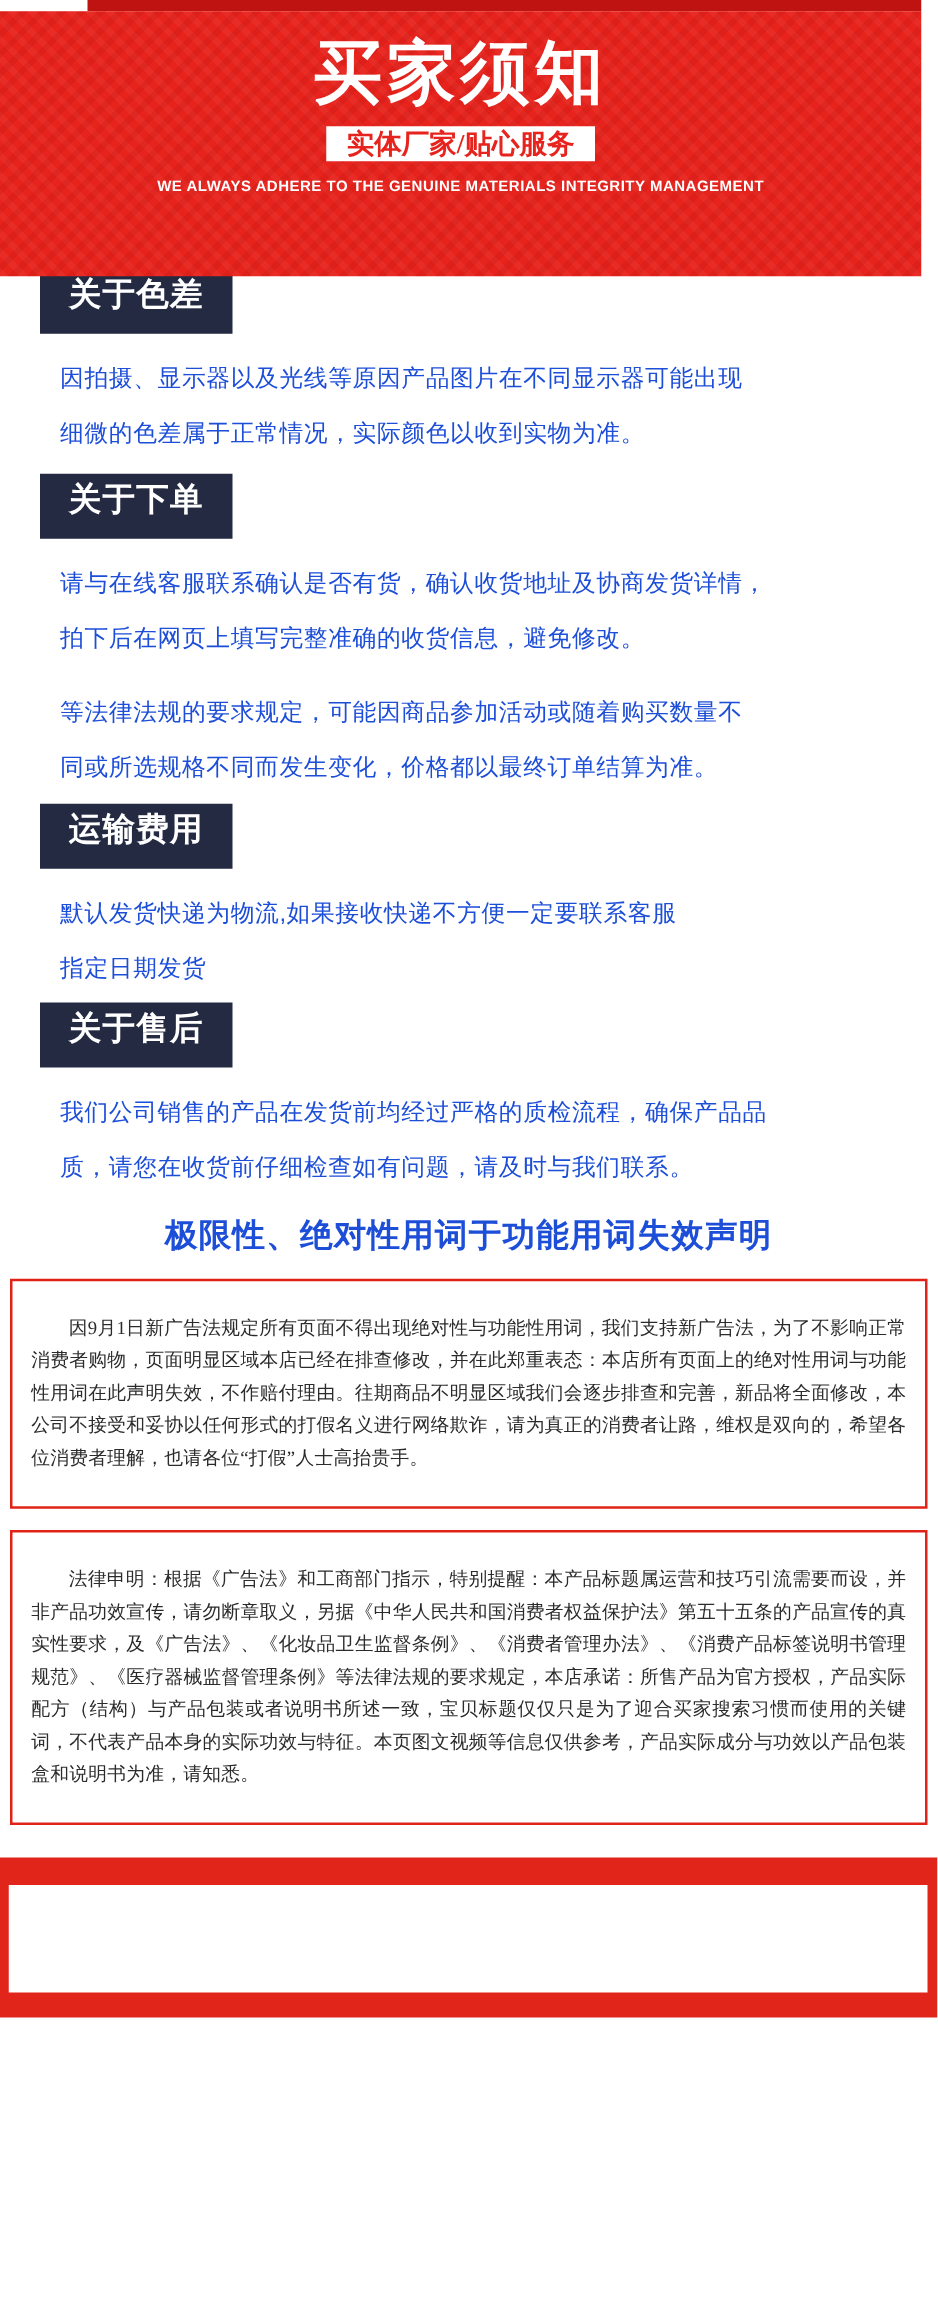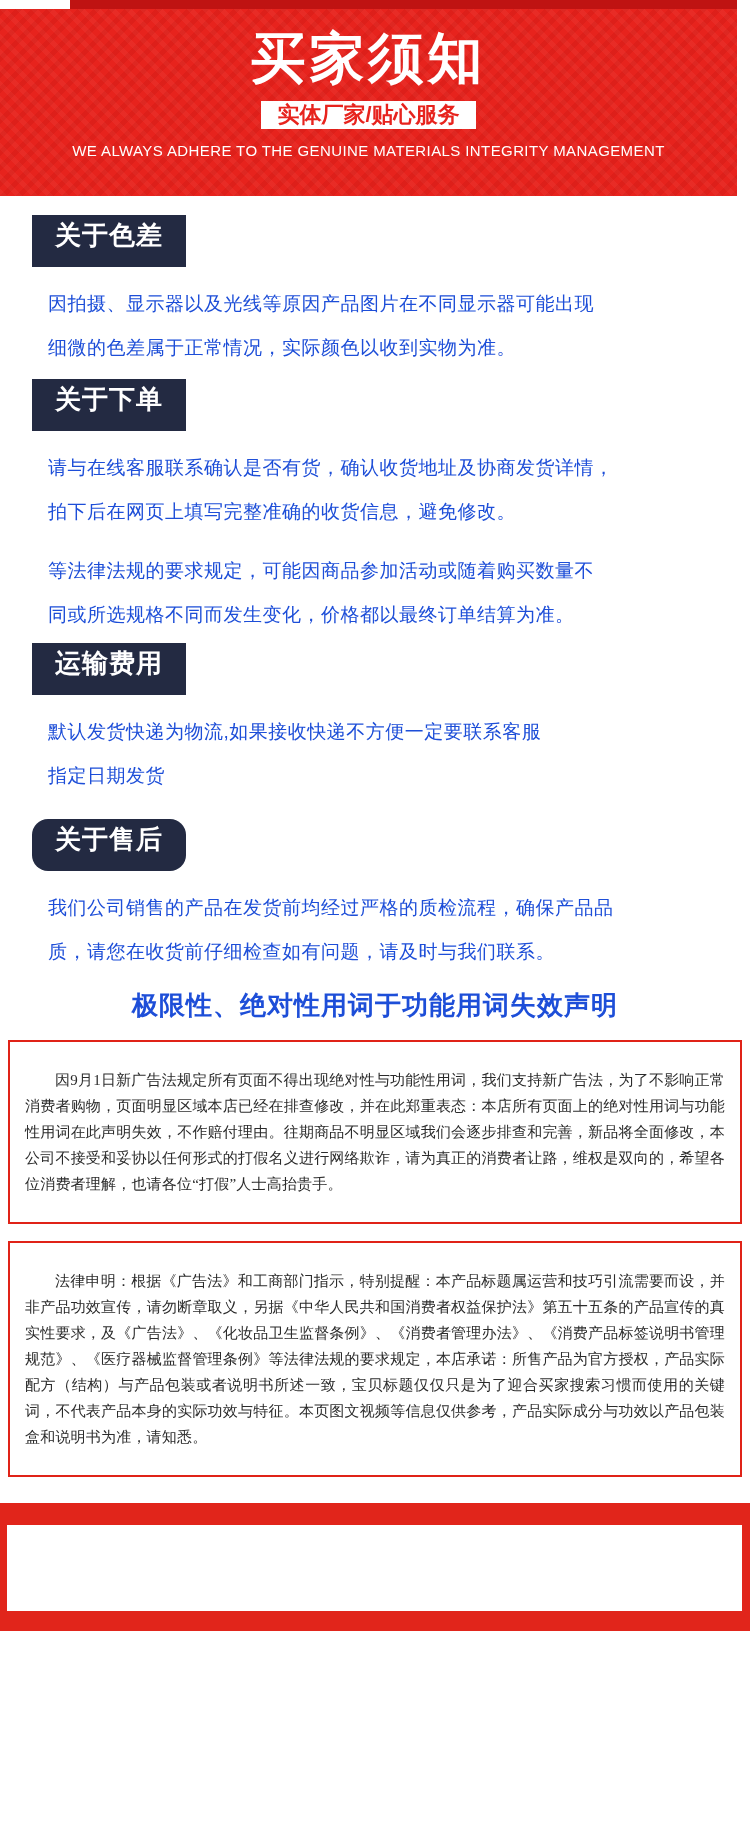--- a/index.html
+++ b/index.html
@@ -7,51 +7,51 @@
     width:750px; min-height:1842px; margin:0 auto;
     font-family:"Liberation Sans","DejaVu Sans",sans-serif;
     -webkit-font-smoothing:antialiased;
   }
   
   .banner-wrap { position:relative; height:196px; background:#ffffff; }
   .banner-topstrip {
     position:absolute; top:0; left:70px; width:667px; height:9px; background:#bf1312;
   }
   .banner {
-    position:absolute; top:9px; left:0; width:737px; height:187px;
+    position:absolute; top:9px; left:0; width:737px; height:212px;
     background-color:#e7231d;
     background-image:
       repeating-linear-gradient(135deg, rgba(140,0,0,0.10) 0 5px, rgba(140,0,0,0) 5px 11px),
       repeating-linear-gradient(45deg, rgba(255,255,255,0.04) 0 5px, rgba(255,255,255,0) 5px 11px);
     text-align:center; overflow:hidden;
   }
   .banner-title {
     margin-top:21px; font-size:55px; line-height:56px; font-weight:bold;
     color:#ffffff; letter-spacing:4px;
   }
   .banner-tag {
     display:inline-block; margin-top:15px; background:#ffffff; color:#e7231d;
-    font-size:22px; line-height:28px; font-weight:bold; padding:0 16px;
+    font-size:22px; line-height:28px; font-weight:bold; padding:0 16px;font-family:Liberation Serif, serif;
   }
   .banner-tagline {
-    margin-top:13px; color:#ffffff; font-size:15px; font-weight:normal; letter-spacing:0.4px;
+    margin-top:13px; color:#ffffff; font-size:12px; font-weight:bold; letter-spacing:0.4px;
   }
   
   .sections { padding:0 32px; }
   .sec-title {
     display:inline-block; background:#232a42; color:#ffffff;
     font-size:26px; font-weight:bold; line-height:40px; height:52px;
     padding:0 23px; letter-spacing:1px;
   }
   .sec-body {
     margin:15px 0 0 16px; font-size:19px; line-height:44px; color:#1d4ed8;
     white-space:pre-line; letter-spacing:0.5px;
   }
   .mt1 { margin-top:19px; } .mt2 { margin-top:9px; } .mt3 { margin-top:8px; }
-  .mt4 { margin-top:6px; }  .mt5 { margin-top:21px;border-radius:16px; }
+  .mt4 { margin-top:6px; }  .mt5 { margin-top:4px; }
   
   .disc-heading {
     margin-top:14px; text-align:center; color:#1d4ed8;
     font-size:26px; font-weight:bold; letter-spacing:1px;
   }
   .legal-wrap { padding:0 8px; }
   .legal-box {
     margin-top:17px; border:2px solid #e02318; background:#ffffff;
     padding:25px 15px; font-size:15px; line-height:26px; color:#2b2b2b;
     text-align:justify; letter-spacing:0.2px;

